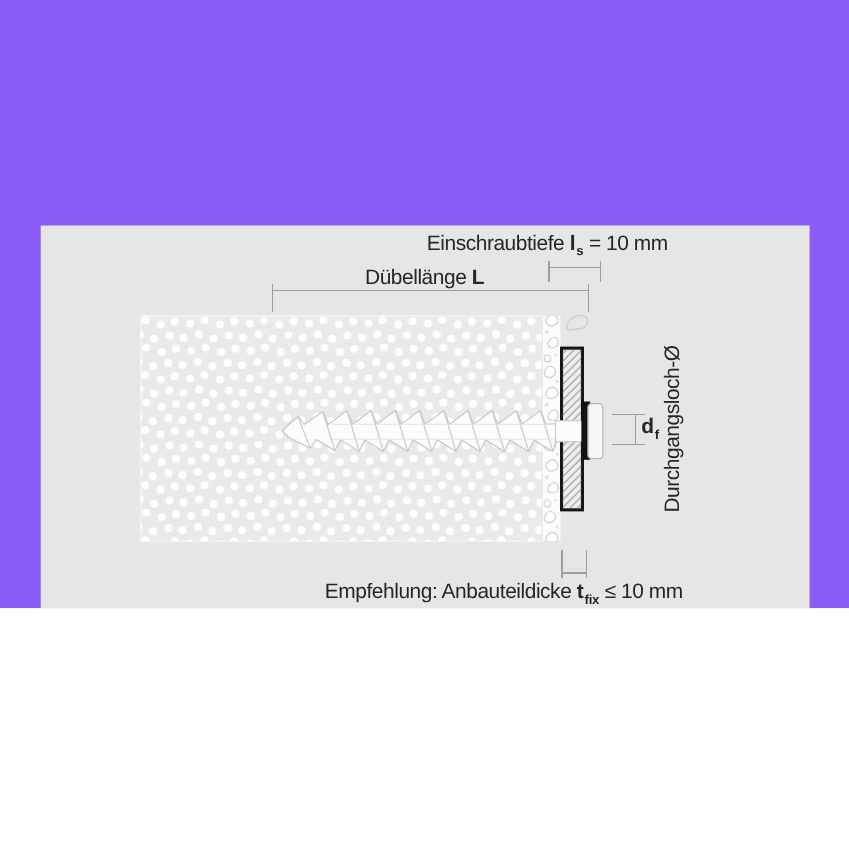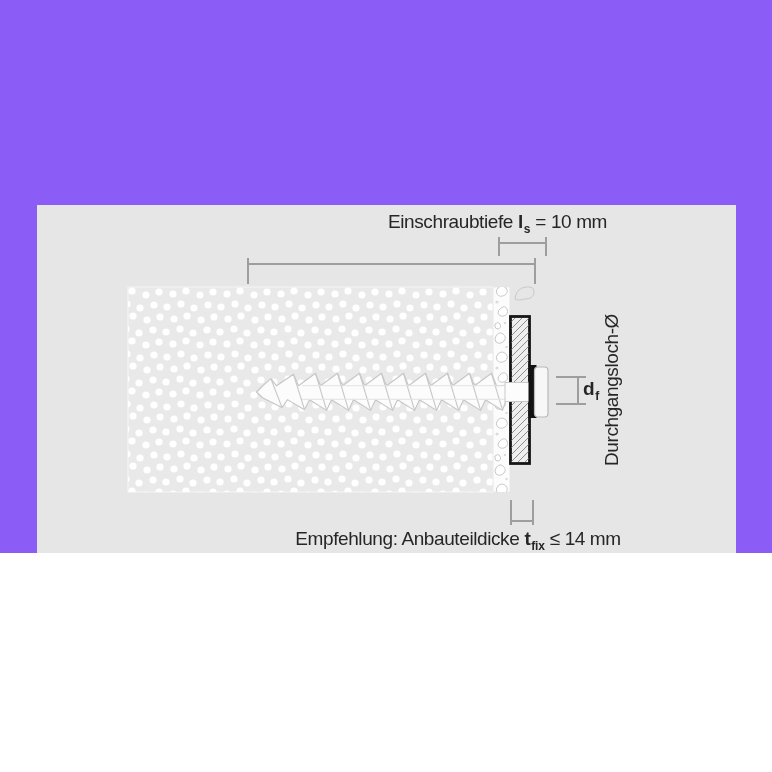--- a/index.html
+++ b/index.html
@@ -130,26 +130,29 @@
       <line x1="511" y1="500" x2="511" y2="525"></line>
       <line x1="533" y1="500" x2="533" y2="525"></line>
       <line x1="511" y1="521" x2="533" y2="521"></line>
     </g>
   </svg>
 
   <div class="label" id="lbl-einschraubtiefe">
     <span>Einschraubtiefe</span><span class="sym">l</span><span class="sub">s</span><span class="suffix">= 10 mm</span>
   </div>
 
+  <div class="label" id="lbl-duebellaenge">
+    <span>Dübellänge</span><span class="sym">L</span>
+  </div>
 
   <div class="label" id="lbl-durchgang">
     <span>Durchgangsloch-Ø</span>
   </div>
 
   <div class="label" id="lbl-df">
     <span class="sym">d</span><span class="sub">f</span>
   </div>
 
   <div class="label" id="lbl-empfehlung">
-    <span>Empfehlung: Anbauteildicke</span><span class="sym">t</span><span class="sub">fix</span><span class="suffix">≤ 14 mm</span>
+    <span>Empfehlung: Anbauteildicke</span><span class="sym">t</span><span class="sub">fix</span><span class="suffix">≤ 10 mm</span>
   </div>
 
 </div>
 
 </body></html>

